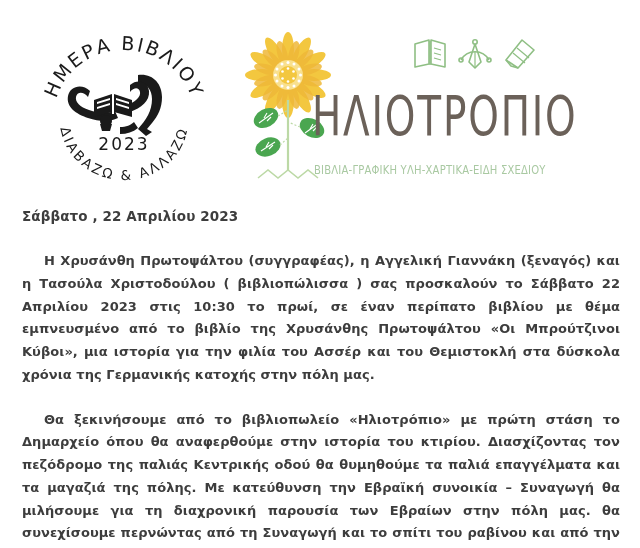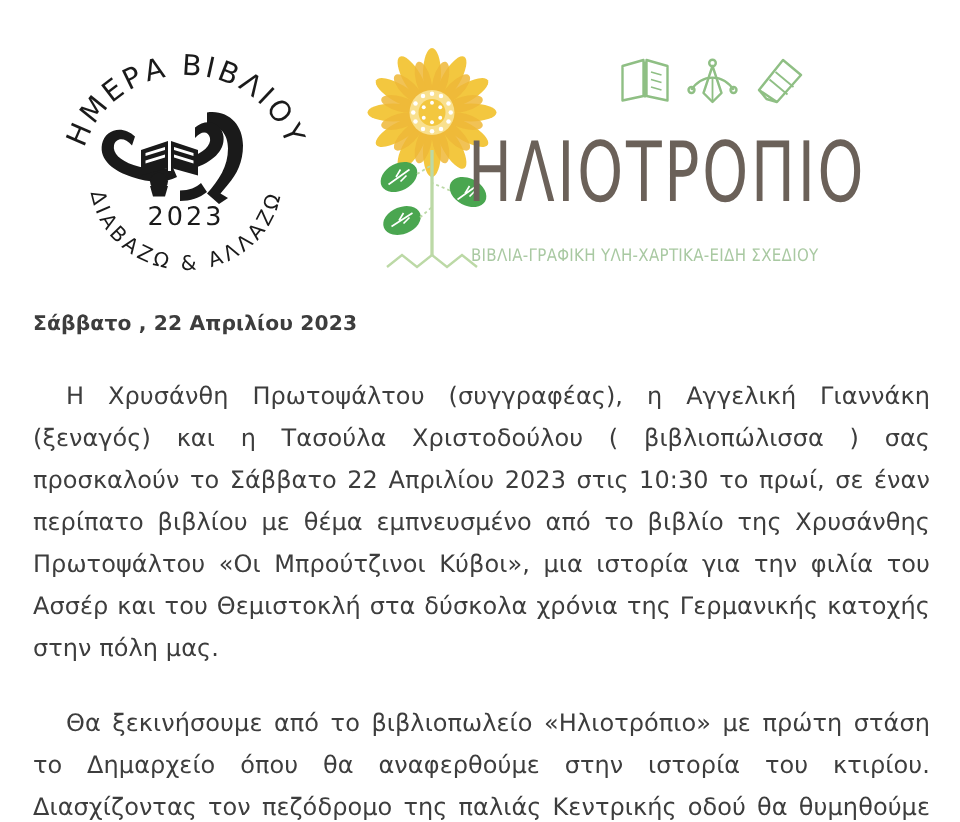--- a/index.html
+++ b/index.html
@@ -79,22 +79,22 @@
   }
   .date-line {
     margin: 12px 0 0 22px;
     font-size: 13.5px;
     font-weight: bold;
     color: #3d3d3d;
     letter-spacing: 0.1px;
   }
   .para {
     margin: 0 20px 0 22px;
-    font-size: 16px;
-    font-weight: normal;
+    font-size: 13px;
+    font-weight: bold;
     line-height: 1.75;
     text-align: justify;
     color: #3d3d3d;
     text-indent: 22px;
     letter-spacing: 0.05px;
   }
   .para.p1 { margin-top: 26px; }
   .para.p2 { margin-top: 22px; }
 </style>
 </head>

